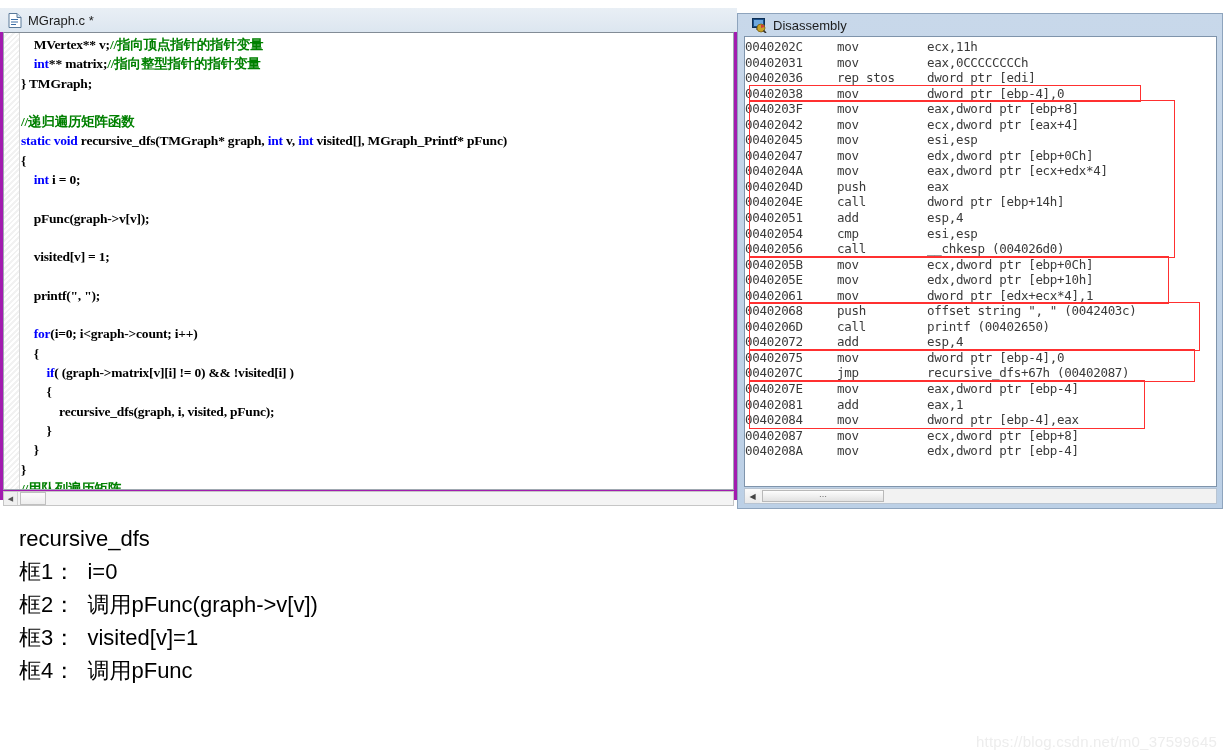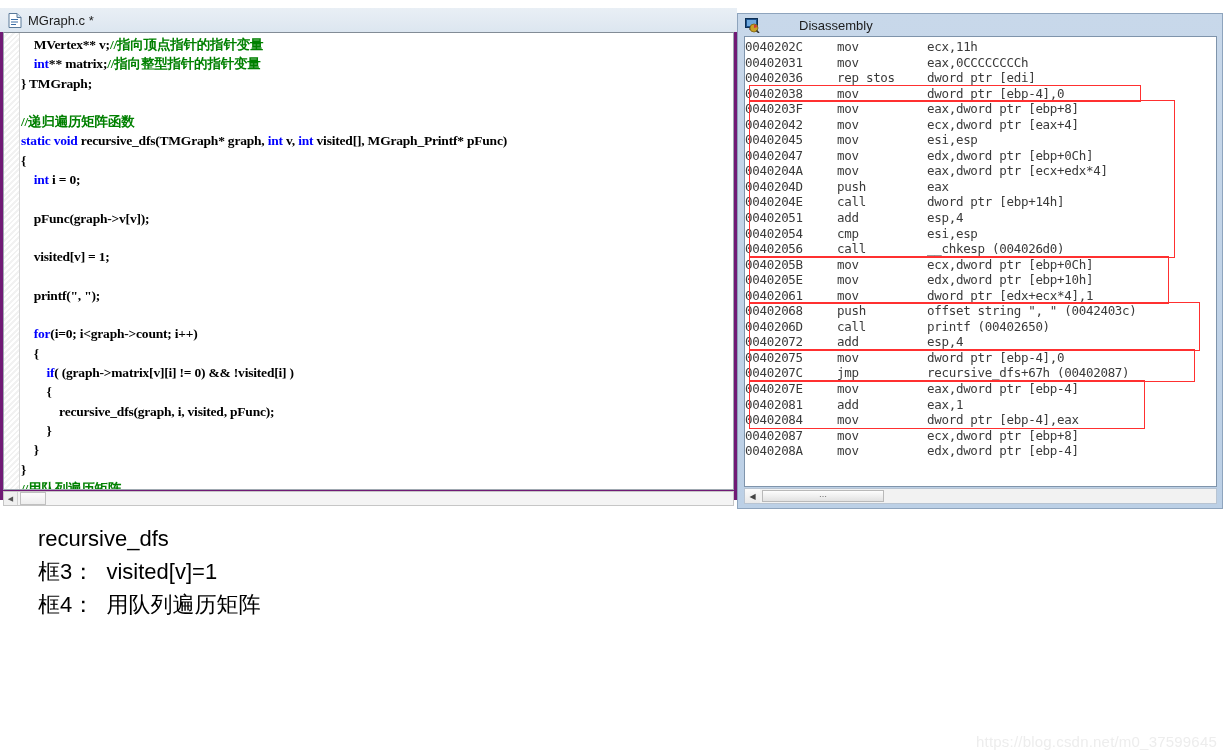--- a/index.html
+++ b/index.html
@@ -15,21 +15,21 @@
     font-family: "Liberation Sans", sans-serif;
   }
 
   
   #editor-window {
     position: absolute;
     left: 0px;
     top: 8px;
     width: 737px;
     height: 492px;
-    background: #701a75;
+    background: #a21caf;
   }
   #editor-titlebar {
     position: absolute;
     left: 0; top: 0;
     width: 737px;
     height: 24px;
     background: linear-gradient(to bottom, #e9eff5 0%, #dce6f0 100%);
     display: flex;
     align-items: center;
     padding-left: 8px;
@@ -123,23 +123,22 @@
     border: 1px solid #8ea4bd;
     box-sizing: border-box;
   }
   #disasm-titlebar {
     position: absolute;
     left: 0; top: 0;
     width: 100%;
     height: 22px;
     display: flex;
     align-items: center;
-    padding-left: 7px;
-    box-sizing: border-box;
-    gap: 33px;
+    padding-left: 14px;
+    box-sizing: border-box;
   }
   #disasm-titlebar .disasm-icon {
     width: 15px; height: 15px;
     margin-right: 6px;
     flex: none;
   }
   #disasm-body {
     position: absolute;
     left: 6px; top: 22px;
     width: 473px;
@@ -194,21 +193,21 @@
   .redbox {
     position: absolute;
     border: 1.6px solid #ff3030;
     box-sizing: border-box;
     pointer-events: none;
   }
 
   
   #notes {
     position: absolute;
-    left: 38px;
+    left: 19px;
     top: 522px;
     width: 600px;
     font-family: "Liberation Sans", sans-serif;
     font-size: 22px;
     color: #000000;
     line-height: 33px;
   }
   .note-line { white-space: pre; }
 
   #watermark {
@@ -280,18 +279,20 @@
 
   <div id="disasm-hscroll">
     <div class="sb-left-btn">◀</div>
     <div class="sb-thumb">⋯</div>
   </div>
 </div>
 
 <div id="notes">
   <div class="note-line">recursive_dfs</div>
   <div id="note-lines">
+      <div class="note-line">框1：  i=0</div>
+      <div class="note-line">框2：  调用pFunc(graph-&gt;v[v])</div>
       <div class="note-line">框3：  visited[v]=1</div>
-      <div class="note-line">框4：  用队列遍历矩阵</div>
+      <div class="note-line">框4：  调用pFunc</div>
     </div>
 </div>
 
 <div id="watermark">https://blog.csdn.net/m0_37599645</div>
 
 </body></html>

